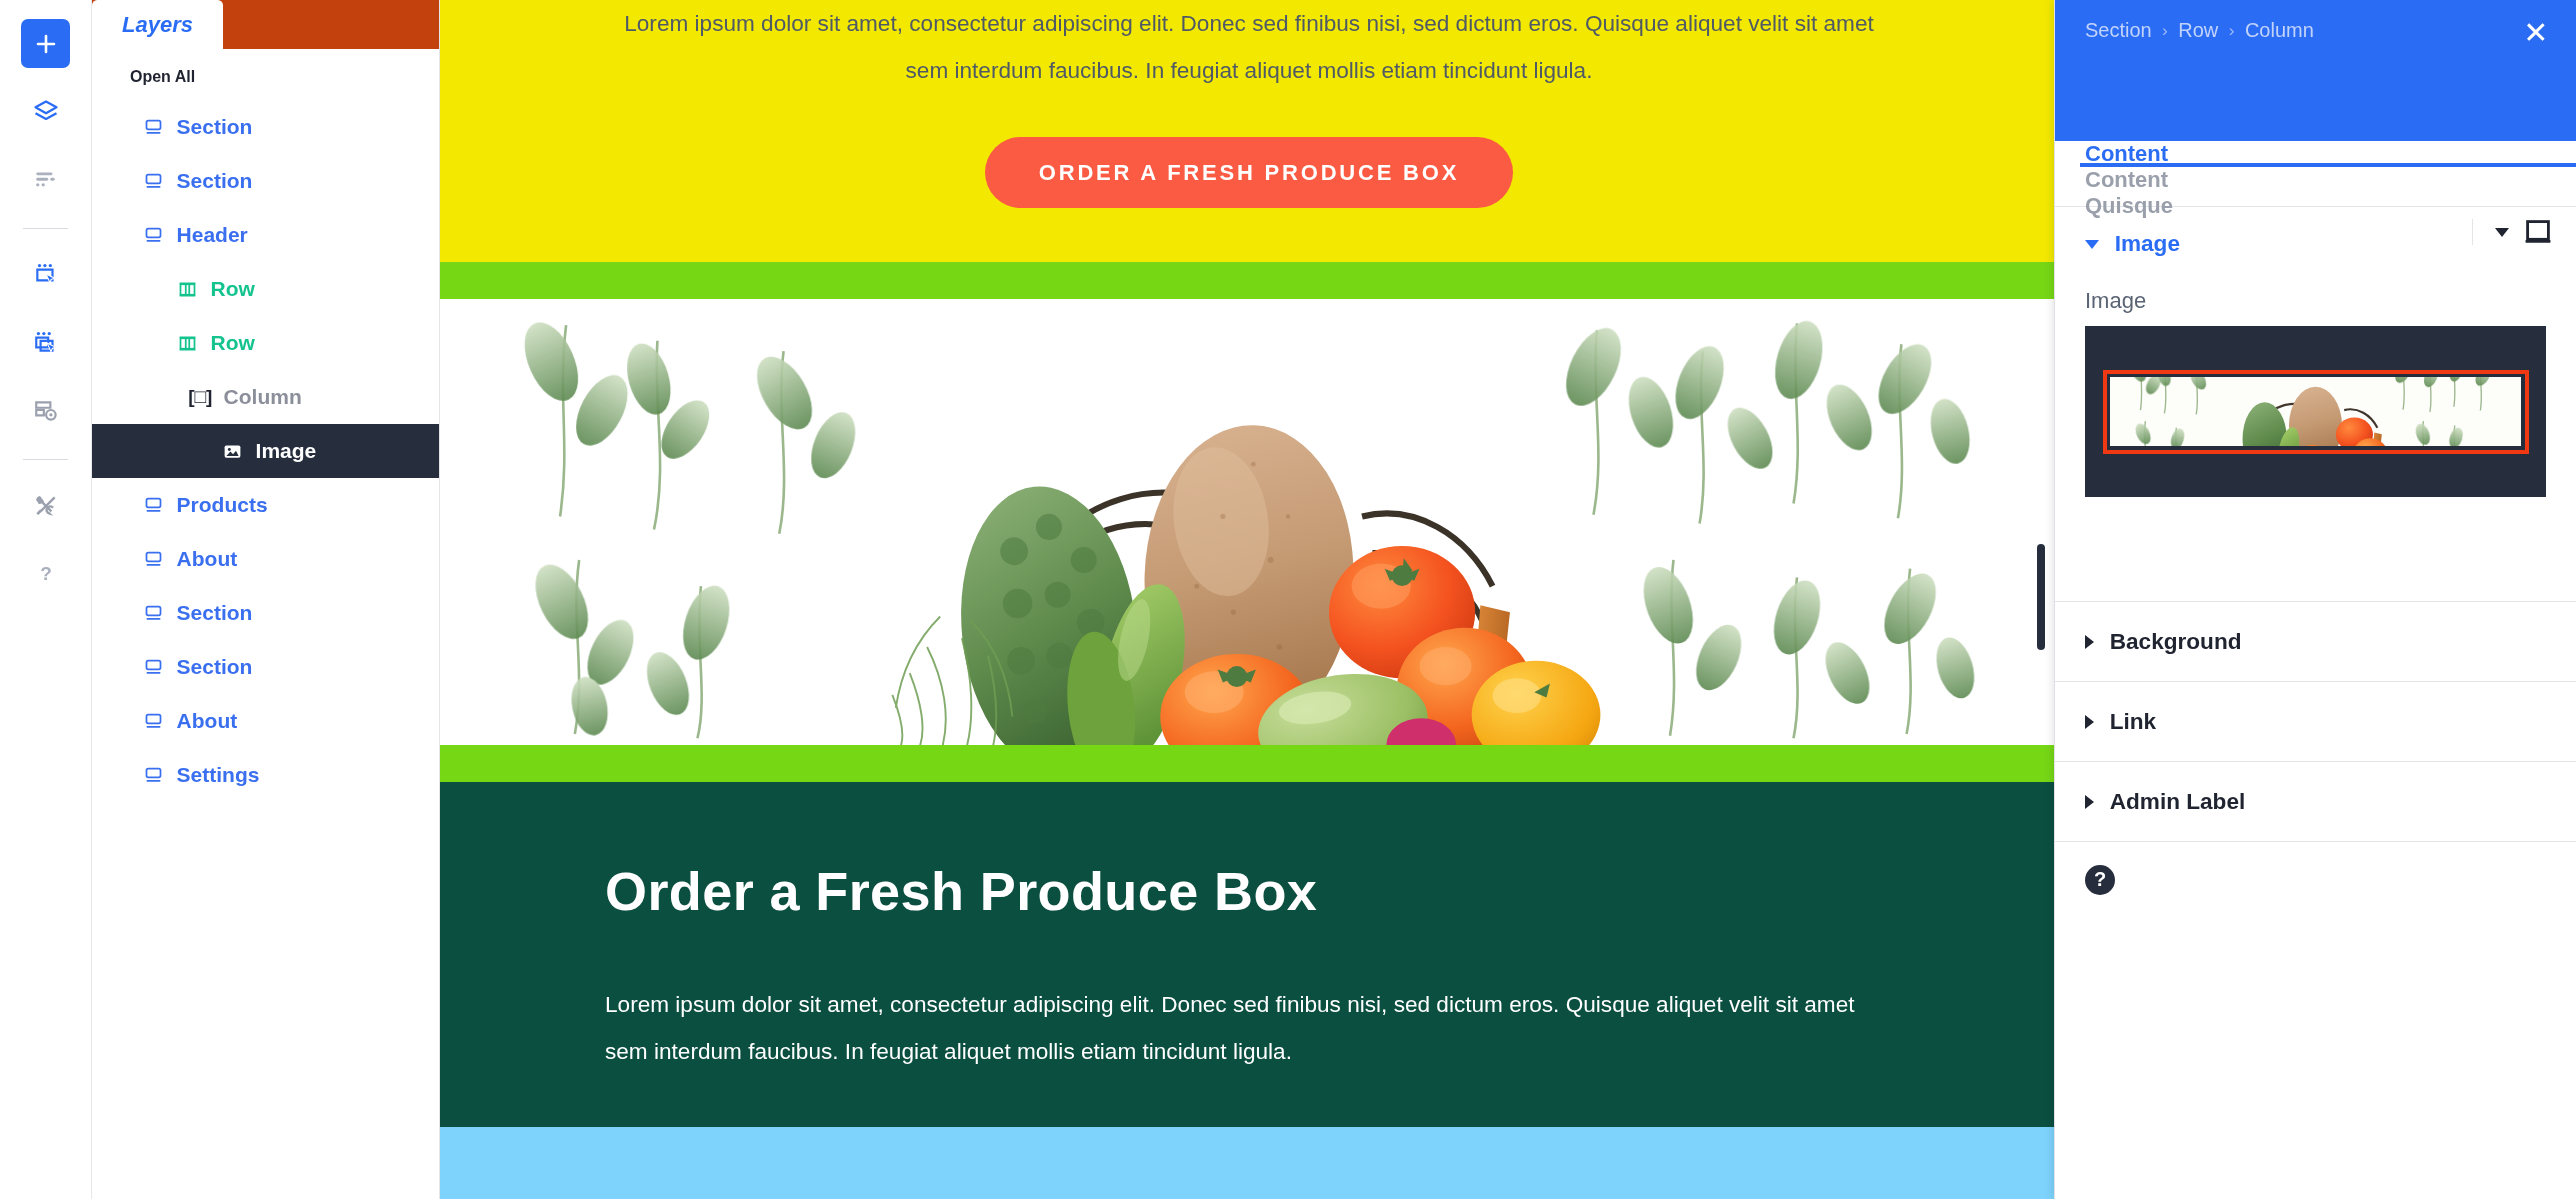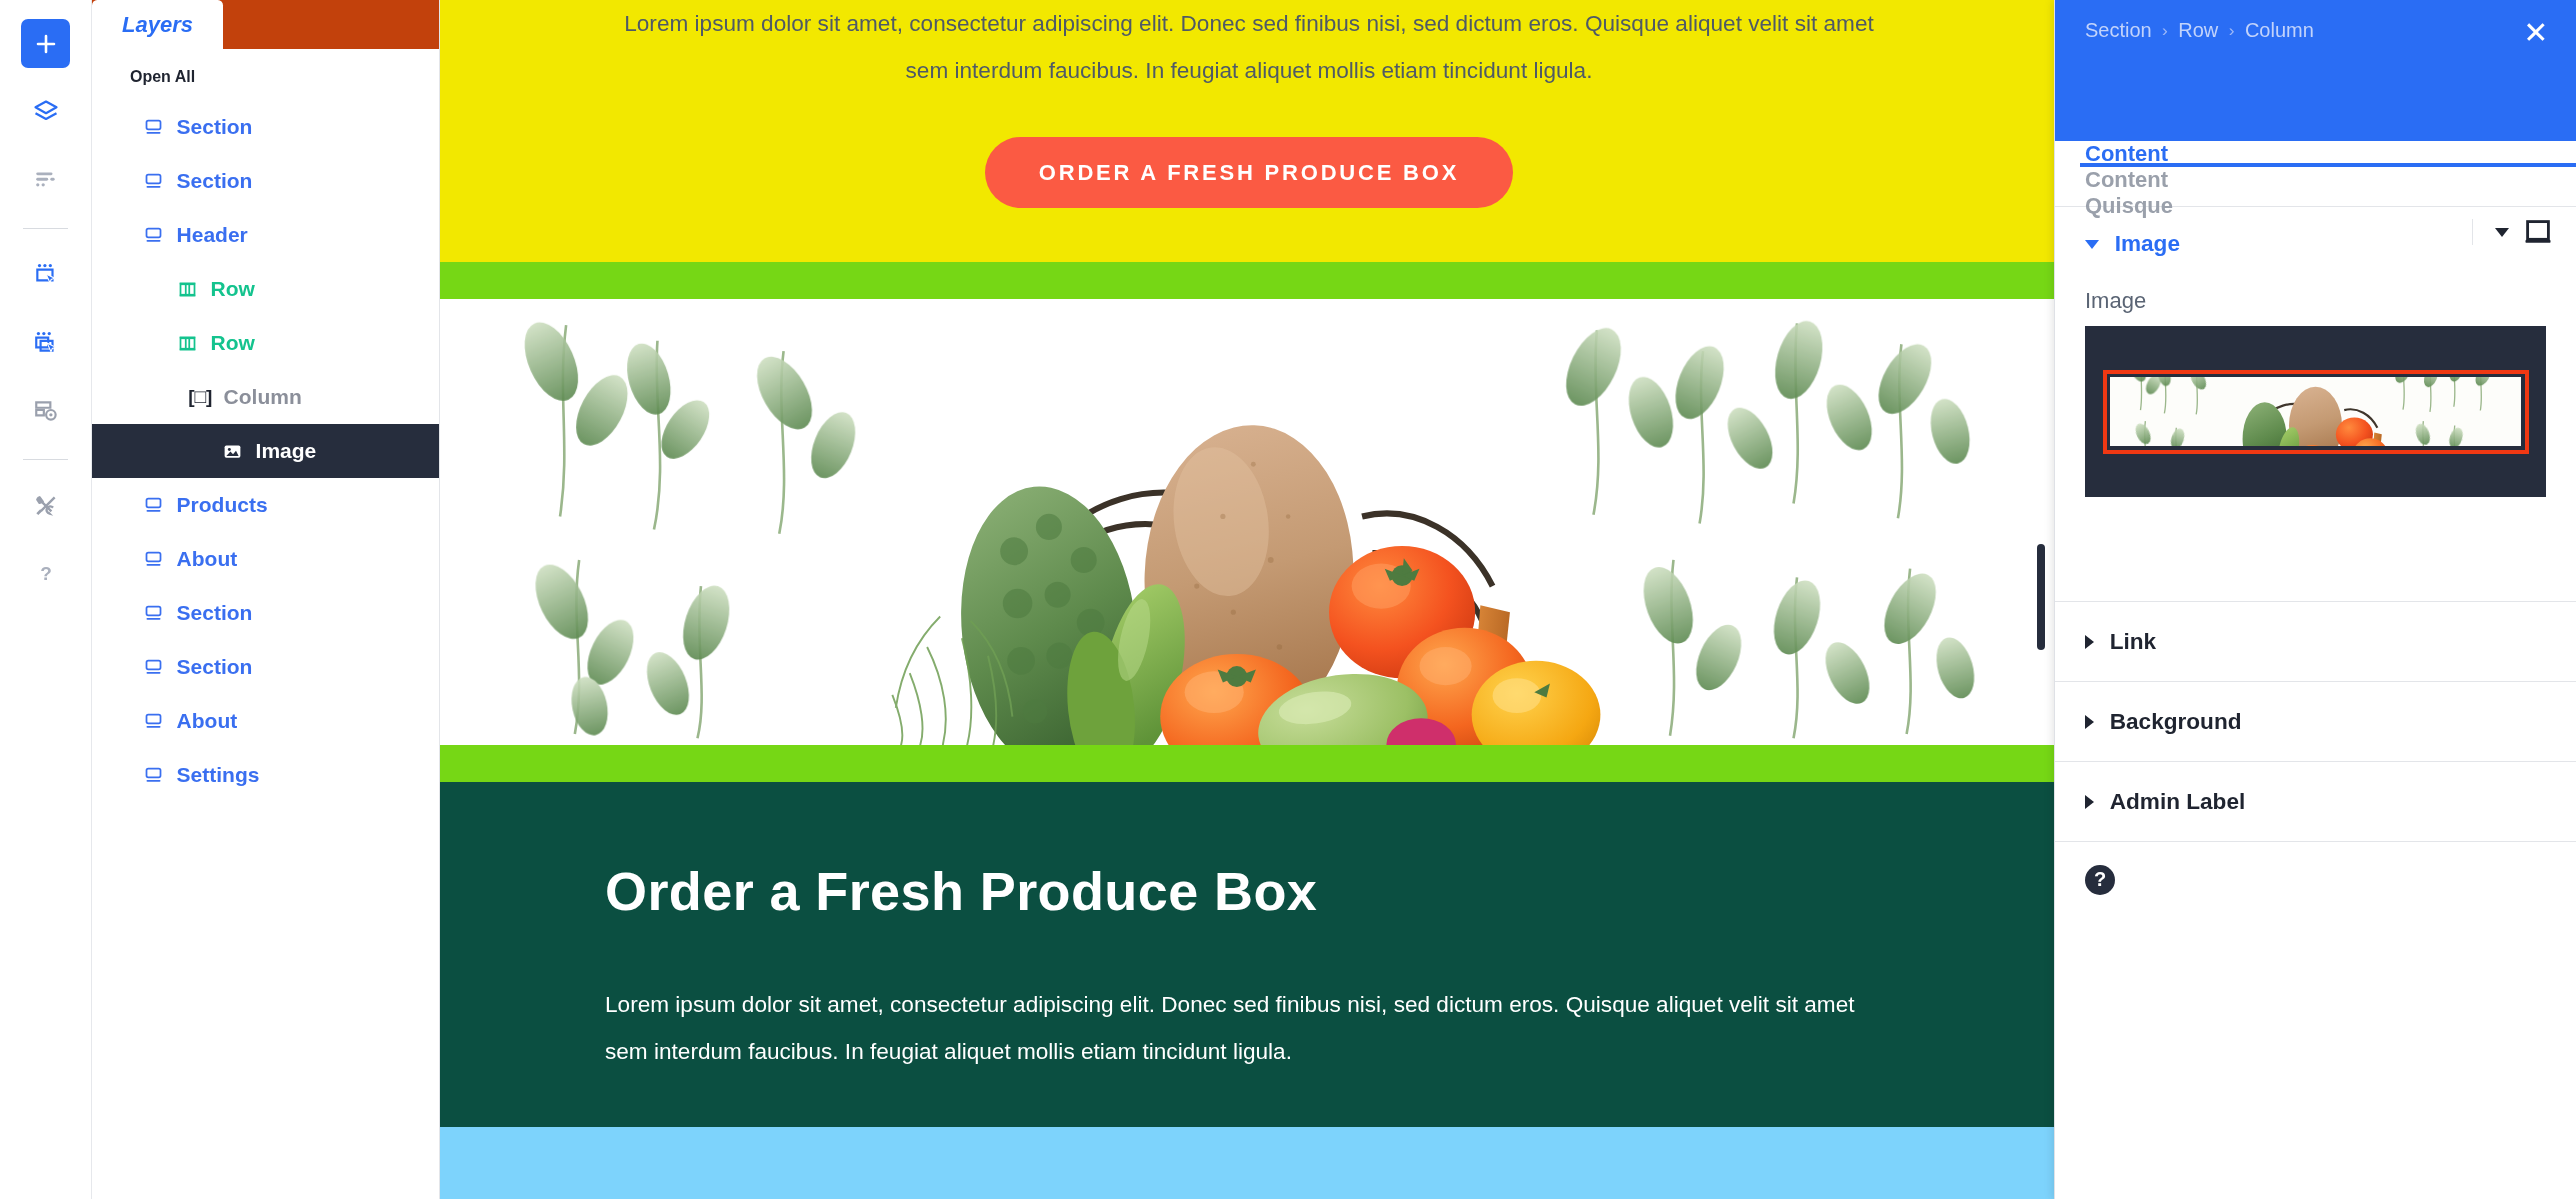--- a/index.html
+++ b/index.html
@@ -642,25 +642,25 @@
             <ellipse cx="1128" cy="512" rx="40" ry="30" fill="#cf2f6b"></ellipse>
           </svg>
         </div>
       </div>
     </div>
     <div class="spacer-after-img"></div>
 
     <div id="accordions">
         <div class="acc-row">
           <span class="tri-rt"></span>
-          <span>Link</span>
+          <span>Background</span>
         </div>
         <div class="acc-row">
           <span class="tri-rt"></span>
-          <span>Background</span>
+          <span>Link</span>
         </div>
         <div class="acc-row">
           <span class="tri-rt"></span>
           <span>Admin Label</span>
         </div>
       </div>
 
     <div class="help-zone">
       <div class="help-circle">?</div>
     </div>

